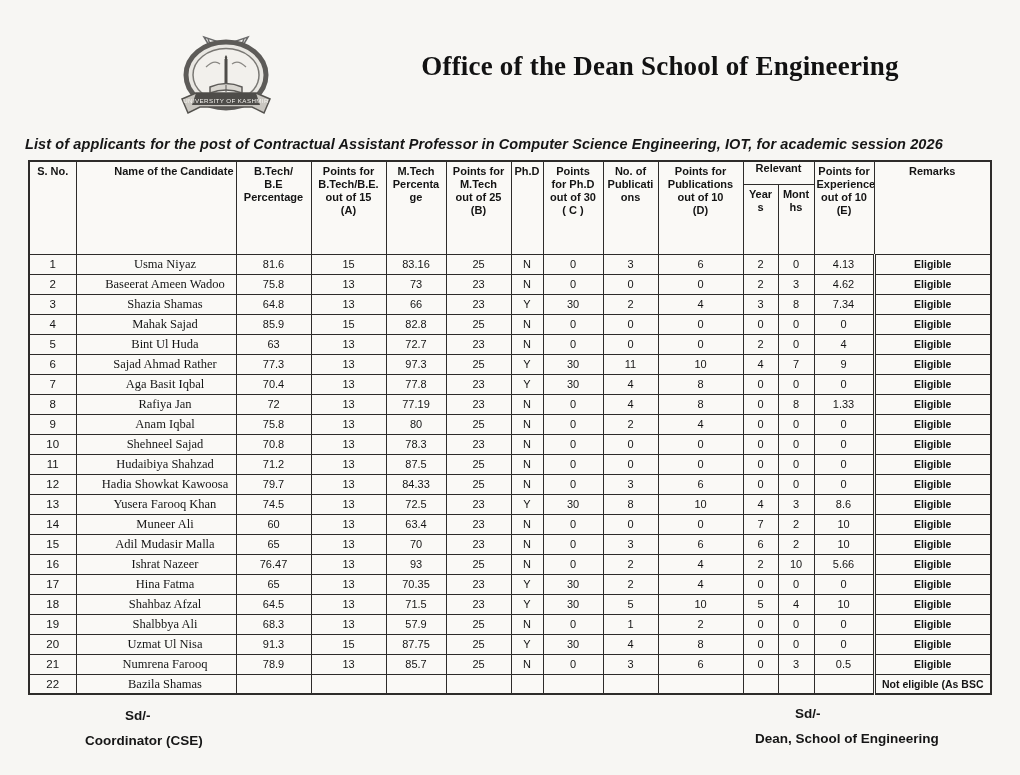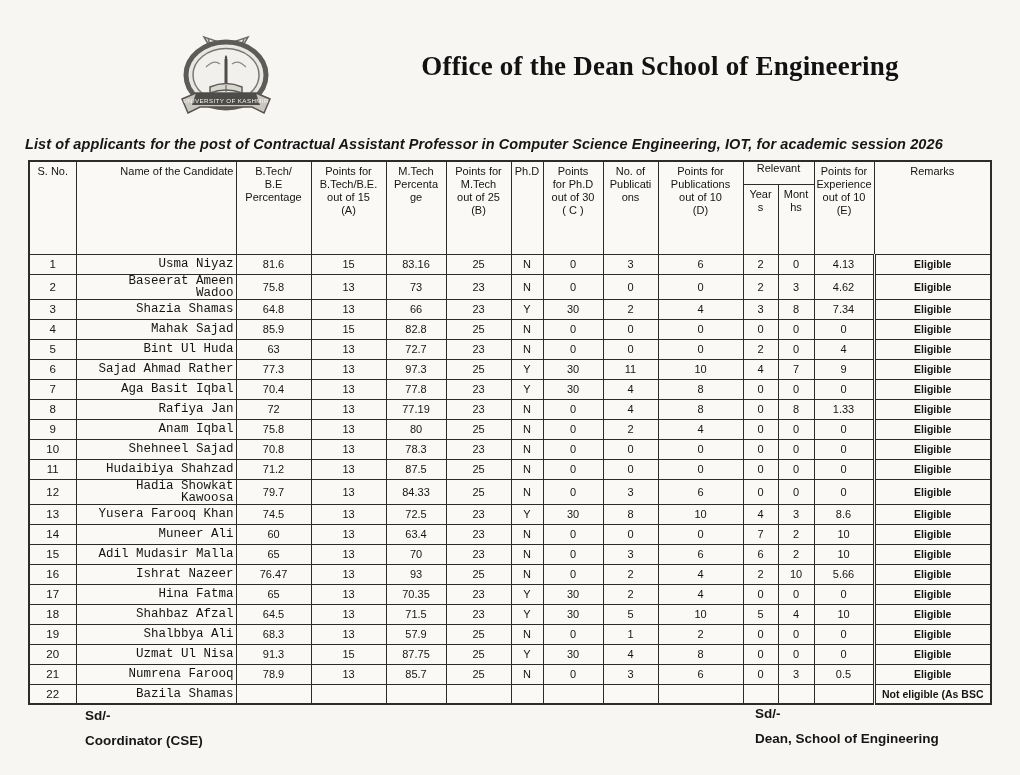--- a/index.html
+++ b/index.html
@@ -42,43 +42,43 @@
     background: #faf9f6;
   }
   th, td {
     border: 1px solid #2e2c2a;
     overflow: hidden;
   }
   table { border: 2px solid #2e2c2a; }
 
   thead th {
     font-size: 11px;
-    font-weight: normal;
+    font-weight: bold;
     vertical-align: top;
     text-align: center;
     padding: 3px 2px 0 2px;
     line-height: 13px;
     white-space: pre-line;
     color: #141414;
   }
   thead tr.sub-row th { height: 70px; }
   thead th.h-relevant { height: 23px; padding-top: 0; margin-left: 40px; }
 
   tbody td {
     height: 20px;
     font-size: 11px;
     text-align: center;
     vertical-align: middle;
     padding: 0 2px;
     line-height: 12px;
     color: #151515;
   }
   td.c-name {
-    text-align: right;
-    font-family: Liberation Mono, monospace;
+    text-align: center;
+    font-family: Liberation Serif, serif;
     font-size: 12.5px;
     padding-left: 20px;
   }
   td.c-sno { font-size: 11.5px; }
   td.c-remarks {
     border-left: 3px double #2e2c2a;
     font-weight: 600;
     font-size: 10.5px;
   }
   td.c-remarks.strong { font-weight: bold; font-size: 10.5px; }
@@ -94,21 +94,21 @@
   col.w-phdpts  { width: 60px; }
   col.w-pubs    { width: 55px; }
   col.w-pubpts  { width: 85px; }
   col.w-years   { width: 35px; }
   col.w-months  { width: 36px; }
   col.w-exppts  { width: 60px; }
   col.w-remarks { width: 117px; }
 
   
   .sig { position: absolute; font-weight: bold; font-size: 13.5px; color: #161616; }
-  .sig .sd { display: block; margin-bottom: 10px; }
+  .sig .sd { display: block; margin-bottom: 10px; margin-left: 40px; }
   .sig-left  { left: 85px;  top: 708px; }
   .sig-right { left: 755px; top: 706px; }
 </style>
 </head>
 <body>
 
 <div class="doc-header">
   <div class="logo">
     <svg viewBox="0 0 120 92" width="120" height="92">
 

